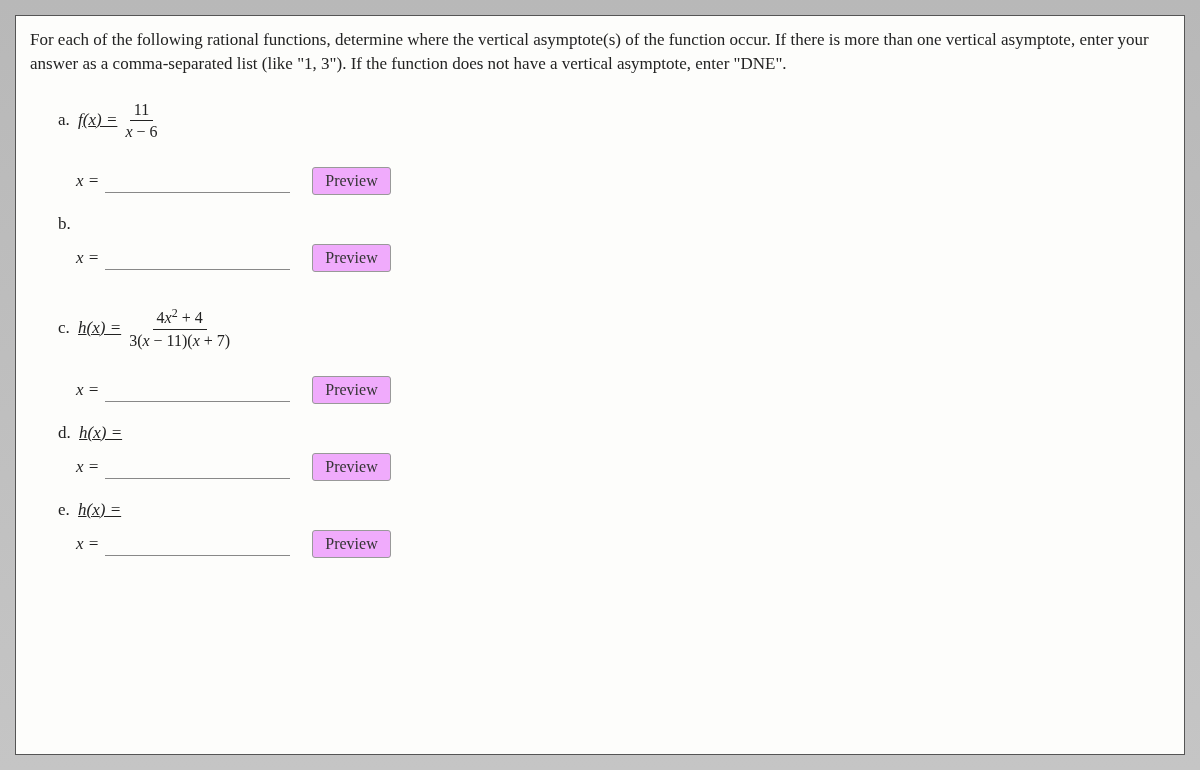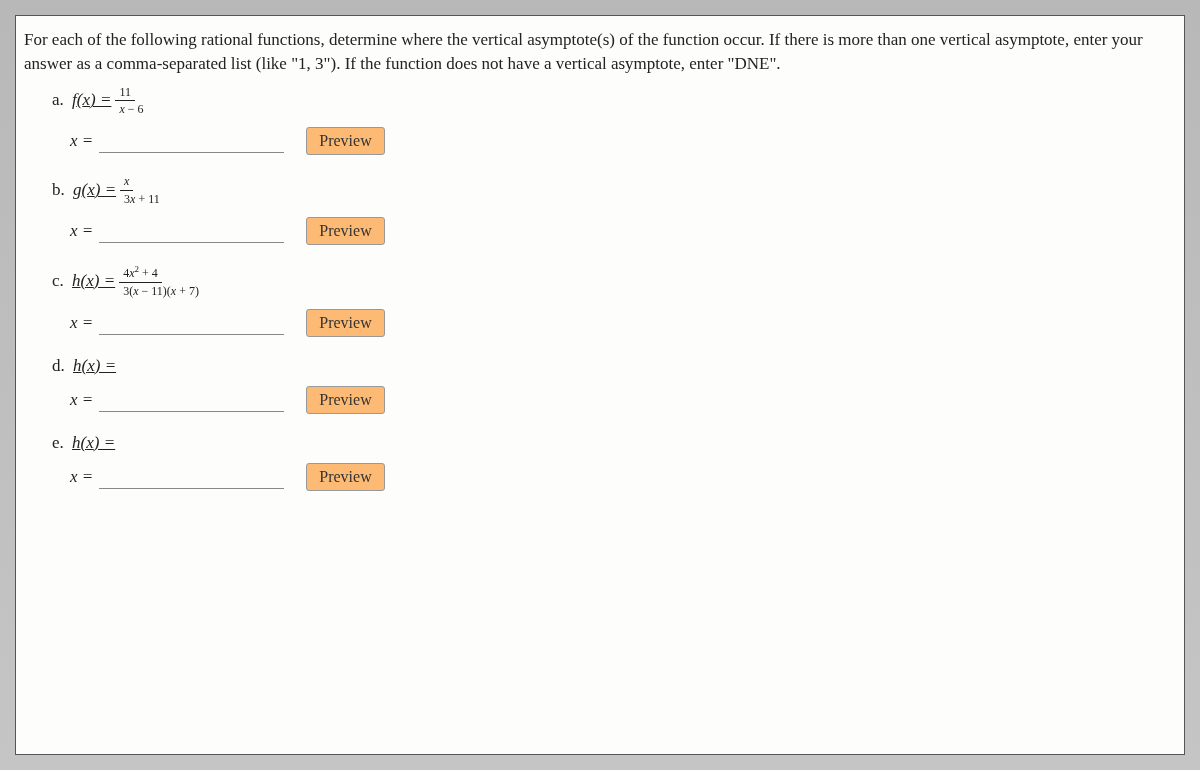--- a/index.html
+++ b/index.html
@@ -9,21 +9,21 @@
       background: linear-gradient(to bottom, #b8b8b8 0%, #c5c5c5 100%);
       font-family: 'Times New Roman', Times, serif;
       font-size: 17px;
       color: #222;
       width: 1200px;
       height: 770px;
     }
     .panel {
       background: #fdfdfb;
       border: 1px solid #555;
-      padding: 12px 8px;
+      padding: 12px 14px;
       height: 740px;
     }
     .instructions {
       font-size: 17px;
       line-height: 1.4;
       margin-bottom: 8px;
     }
     .part {
       margin: 8px 0 2px 28px;
     }
@@ -33,24 +33,24 @@
       margin-right: 4px;
     }
     .eq {
       display: inline-flex;
       align-items: center;
       vertical-align: middle;
     }
     .frac {
       display: inline-flex;
       flex-direction: column;
-      align-items: flex-start;
+      align-items: center;
       vertical-align: middle;
-      margin: 1px 4px;
-      font-size: 12px;
+      margin: 16px 4px;
+      font-size: 16px;
     }
     .frac .num {
       padding: 0 4px 1px 4px;
       border-bottom: 1px solid #222;
       text-align: center;
       line-height: 1.2;
     }
     .frac .den {
       padding: 1px 4px 0 4px;
       text-align: center;
@@ -69,21 +69,21 @@
       width: 185px;
       height: 24px;
       border: none;
       border-bottom: 1px solid #888;
       background: #fdfdfb;
       font-size: 15px;
       padding: 2px 4px;
       margin-right: 22px;
     }
     .preview-btn {
-      background: #fdba74;
+      background: #f0abfc;
       border: 1px solid #999;
       border-radius: 3px;
       padding: 4px 12px;
       font-family: 'Times New Roman', Times, serif;
       font-size: 16px;
       color: #333;
       cursor: pointer;
     }
     .fn { font-style: italic; text-decoration: underline; }
     .var { font-style: italic; }
@@ -106,27 +106,20 @@
     </span>
   </div>
   <div class="answer-row">
     <span class="x-equals">x =</span>
     <input class="answer-input" type="text" style="">
     <button class="preview-btn">Preview</button>
   </div>
 
   <div class="part">
     <span class="part-label">b.</span>
-    <span class="eq">
-      <span class="fn"><span>g</span>(<span class="var">x</span>) =</span>
-      <span class="frac">
-        <span class="num"><span class="var">x</span></span>
-        <span class="den">3<span class="var">x</span> + 11</span>
-      </span>
-    </span>
   </div>
   <div class="answer-row">
     <span class="x-equals">x =</span>
     <input class="answer-input" type="text" style="">
     <button class="preview-btn">Preview</button>
   </div>
 
   <div class="part">
     <span class="part-label">c.</span>
     <span class="eq">

